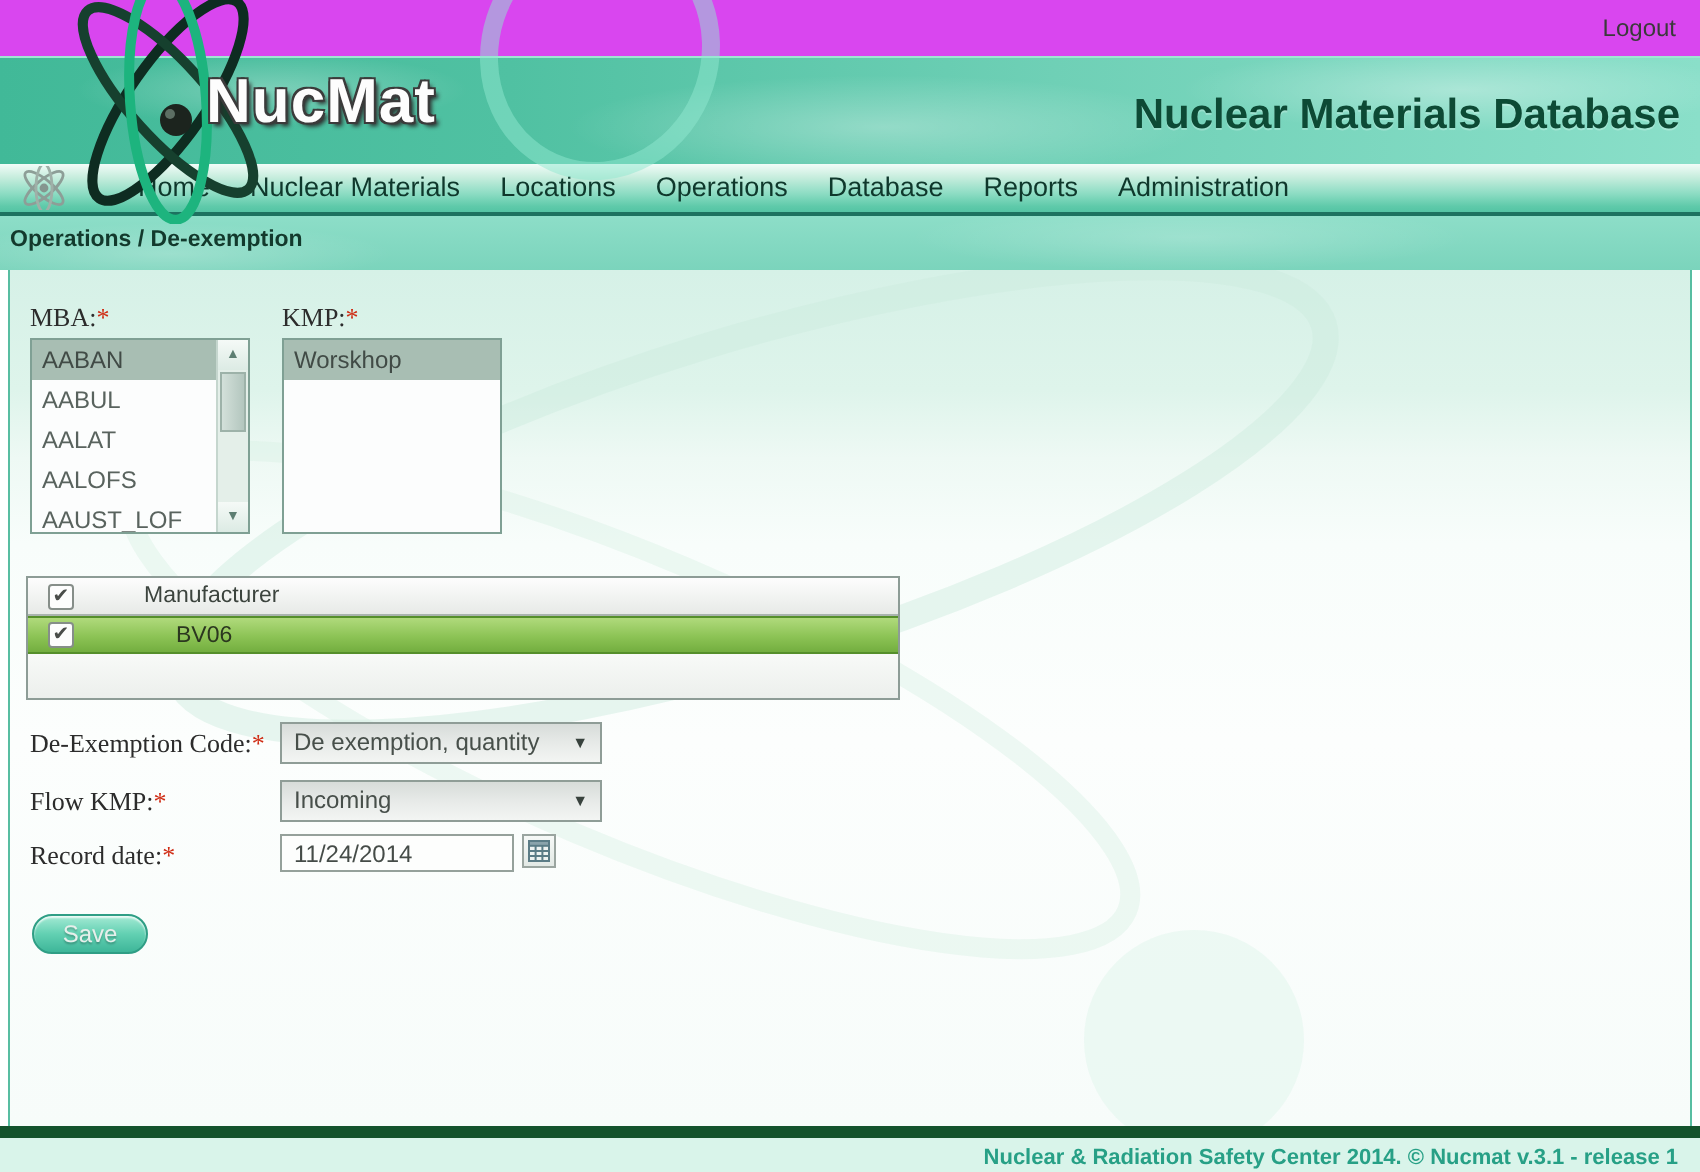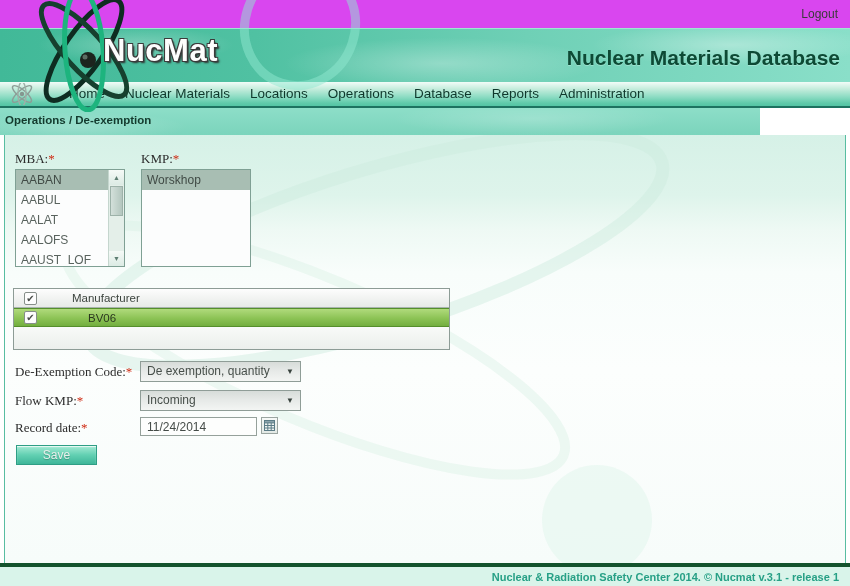--- a/index.html
+++ b/index.html
@@ -37,21 +37,21 @@
     background:linear-gradient(180deg,#f2fcf8 0%,#c6eddd 28%,#8cdcc3 62%,#5fcaaa 88%,#54c4a4 100%);
     border-bottom:2px solid #1d7260;
     display:flex;align-items:center;
   }
   .nav-atom{width:30px;height:22px;margin-left:7px;margin-right:22px;}
   .nav-item{
     font-size:13.5px;color:#0f382c;padding:0 10px;cursor:pointer;line-height:22px;white-space:nowrap;
   }
   
   .breadcrumb-bar{
-    position:absolute;left:0;top:108px;width:760px;height:27px;
+    position:absolute;left:0;top:108px;width:850px;height:27px;
     background:
       radial-gradient(ellipse 160px 22px at 10% 70%, rgba(255,255,255,.22), transparent 70%),
       radial-gradient(ellipse 200px 24px at 70% 40%, rgba(255,255,255,.20), transparent 70%),
       linear-gradient(180deg,#8ddec8 0%,#7bd4bc 100%);
   }
   .breadcrumb-text{position:absolute;left:5px;top:6px;font-size:11.5px;font-weight:bold;color:#133a2d;}
   
   .content{
     position:absolute;left:4px;top:135px;width:842px;height:428px;
     border-left:1px solid #58bda1;border-right:1px solid #58bda1;
@@ -94,30 +94,30 @@
     font-size:12px;color:#474f4a;line-height:19px;padding-left:6px;
   }
   .dd-arrow{position:absolute;right:6px;top:0;font-size:8px;line-height:19px;color:#38423d;}
   .text-input{
     position:absolute;left:135px;width:117px;height:19px;border:1px solid #95a19b;background:#fdfefd;
     font-family:"Liberation Sans",sans-serif;font-size:12px;color:#454c48;padding:0 0 0 6px;
   }
   .cal-btn{position:absolute;left:256px;width:17px;height:17px;border:1px solid #9aa5a0;cursor:pointer;
     background:linear-gradient(180deg,#f6f9f7,#e2e9e5);display:flex;align-items:center;justify-content:center;}
   .save-btn{
-    position:absolute;left:11px;top:310px;width:81px;height:20px;border:1px solid #2f9e85;border-radius:0;
+    position:absolute;left:11px;top:322px;width:58px;height:20px;border:1px solid #2f9e85;border-radius:10px;
     background:linear-gradient(180deg,#a4ead4 0%,#62d0b2 50%,#3eb699 100%);
     box-shadow:inset 0 1px 1px rgba(255,255,255,.8);
     font-size:12px;color:#e7efeb;text-align:center;line-height:18px;cursor:pointer;
     text-shadow:0 1px 1px rgba(0,0,0,.25);
   }
   
   .footer{
     position:absolute;left:0;top:563px;width:850px;height:23px;background:#d9f4ea;
-    border-top:4px solid #14532d;font-size:11px;font-weight:bold;color:#27a086;
+    border-top:6px solid #14532d;font-size:11px;font-weight:bold;color:#27a086;
     text-align:right;line-height:21px;padding-right:11px;
   }
 </style>
 </head>
 <body>
 
 <div id="page">
 
   <div class="top-strip">
     <a class="logout">Logout</a>

